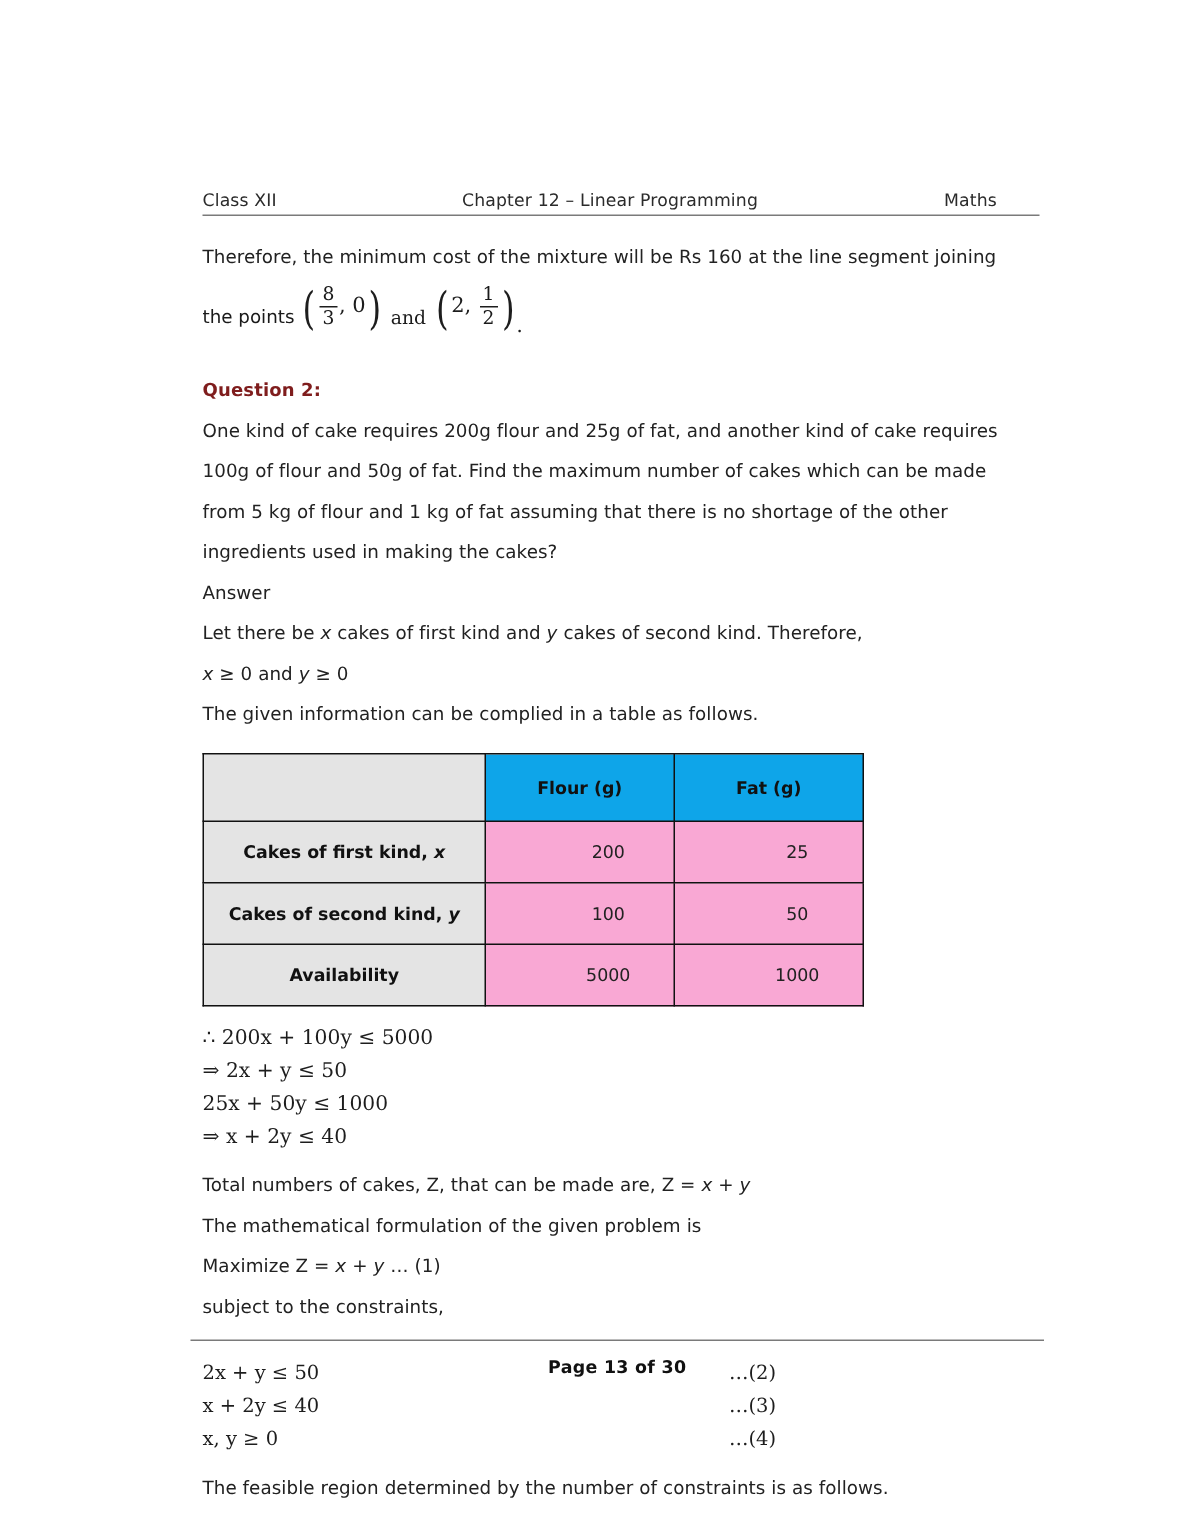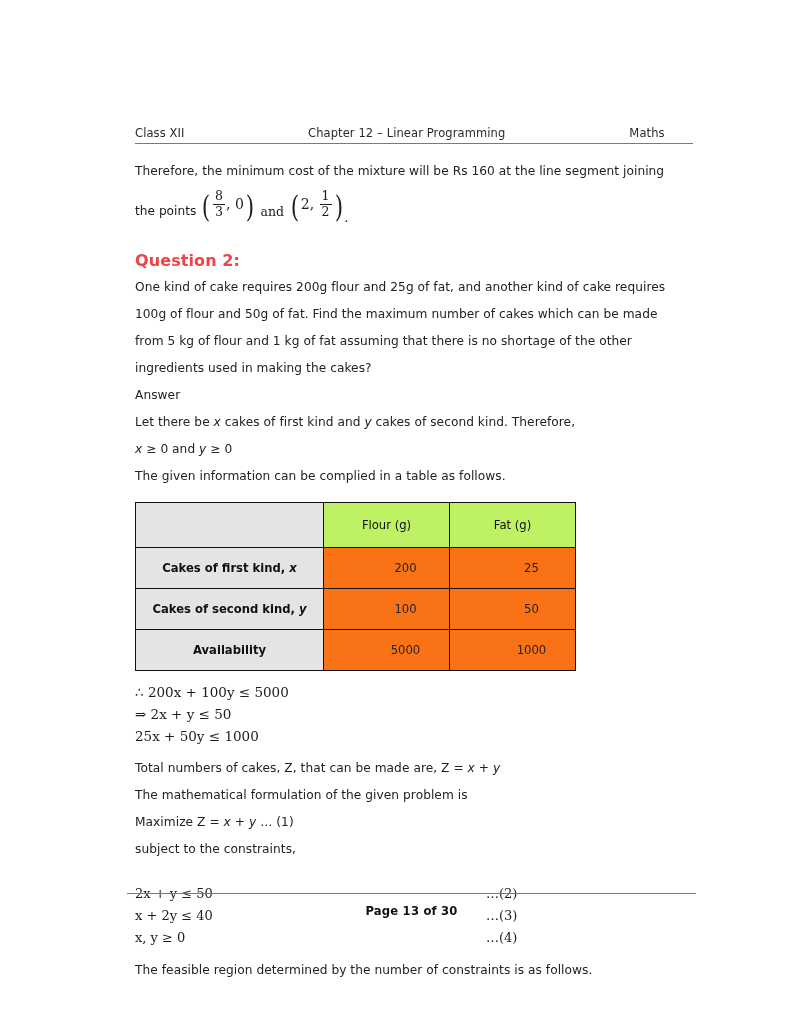--- a/index.html
+++ b/index.html
@@ -48,23 +48,23 @@
     font-size: 12.2px;
     line-height: 27px;
     color: #222;
     margin: 0;
     letter-spacing: .05px;
   }
   .para.first { margin-top: 14px; }
   .it { font-style: italic; }
 
   .qlabel {
-    font-size: 16px;
+    font-size: 12px;
     font-weight: bold;
-    color: #ef4444;
+    color: #7f1d1d;
     margin: 0;
     line-height: 27px;
     letter-spacing: .1px;
   }
   .spacer-q { height: 22px; }
 
   
   .points-line {
     display: flex;
     align-items: flex-end;
@@ -125,27 +125,27 @@
     text-align: center;
     padding: 2px 6px;
   }
   table.data td.lbl {
     width: 175px;
     background: #e4e4e4;
     font-weight: bold;
     color: #111;
   }
   table.data td.hd {
-    background: #bef264;
-    font-weight: normal;
+    background: #0ea5e9;
+    font-weight: bold;
     color: #111;
   }
   table.data td.val {
     width: 75px;
-    background: #f97316;
+    background: #f9a8d4;
     color: #222;
     padding-left: 44px;
   }
   table.data tr.head td { height: 40px; }
 
   
   .eqblock { margin-top: 10px; }
   .eqline {
     font-family: "DejaVu Serif", serif;
     font-size: 13.5px;
@@ -264,20 +264,21 @@
           <td class="val">1000</td>
         </tr>
       </tbody>
         </table>
     </div>
 
     <div class="eqblock">
       <div class="eqline">∴ 200x + 100y ≤ 5000</div>
       <div class="eqline">⇒ 2x + y ≤ 50</div>
       <div class="eqline">25x + 50y ≤ 1000</div>
+      <div class="eqline">⇒ x + 2y ≤ 40</div>
     </div>
 
     <div class="after-eq">
       <p class="para"><span>Total numbers of cakes, Z, that can be made are, Z = </span><span class="it">x</span><span> + </span><span class="it">y</span></p>
       <p class="para">The mathematical formulation of the given problem is</p>
       <p class="para"><span>Maximize Z = </span><span class="it">x</span><span> + </span><span class="it">y</span><span> … (1)</span></p>
       <p class="para">subject to the constraints,</p>
     </div>
 
     <div class="eqblock2">

